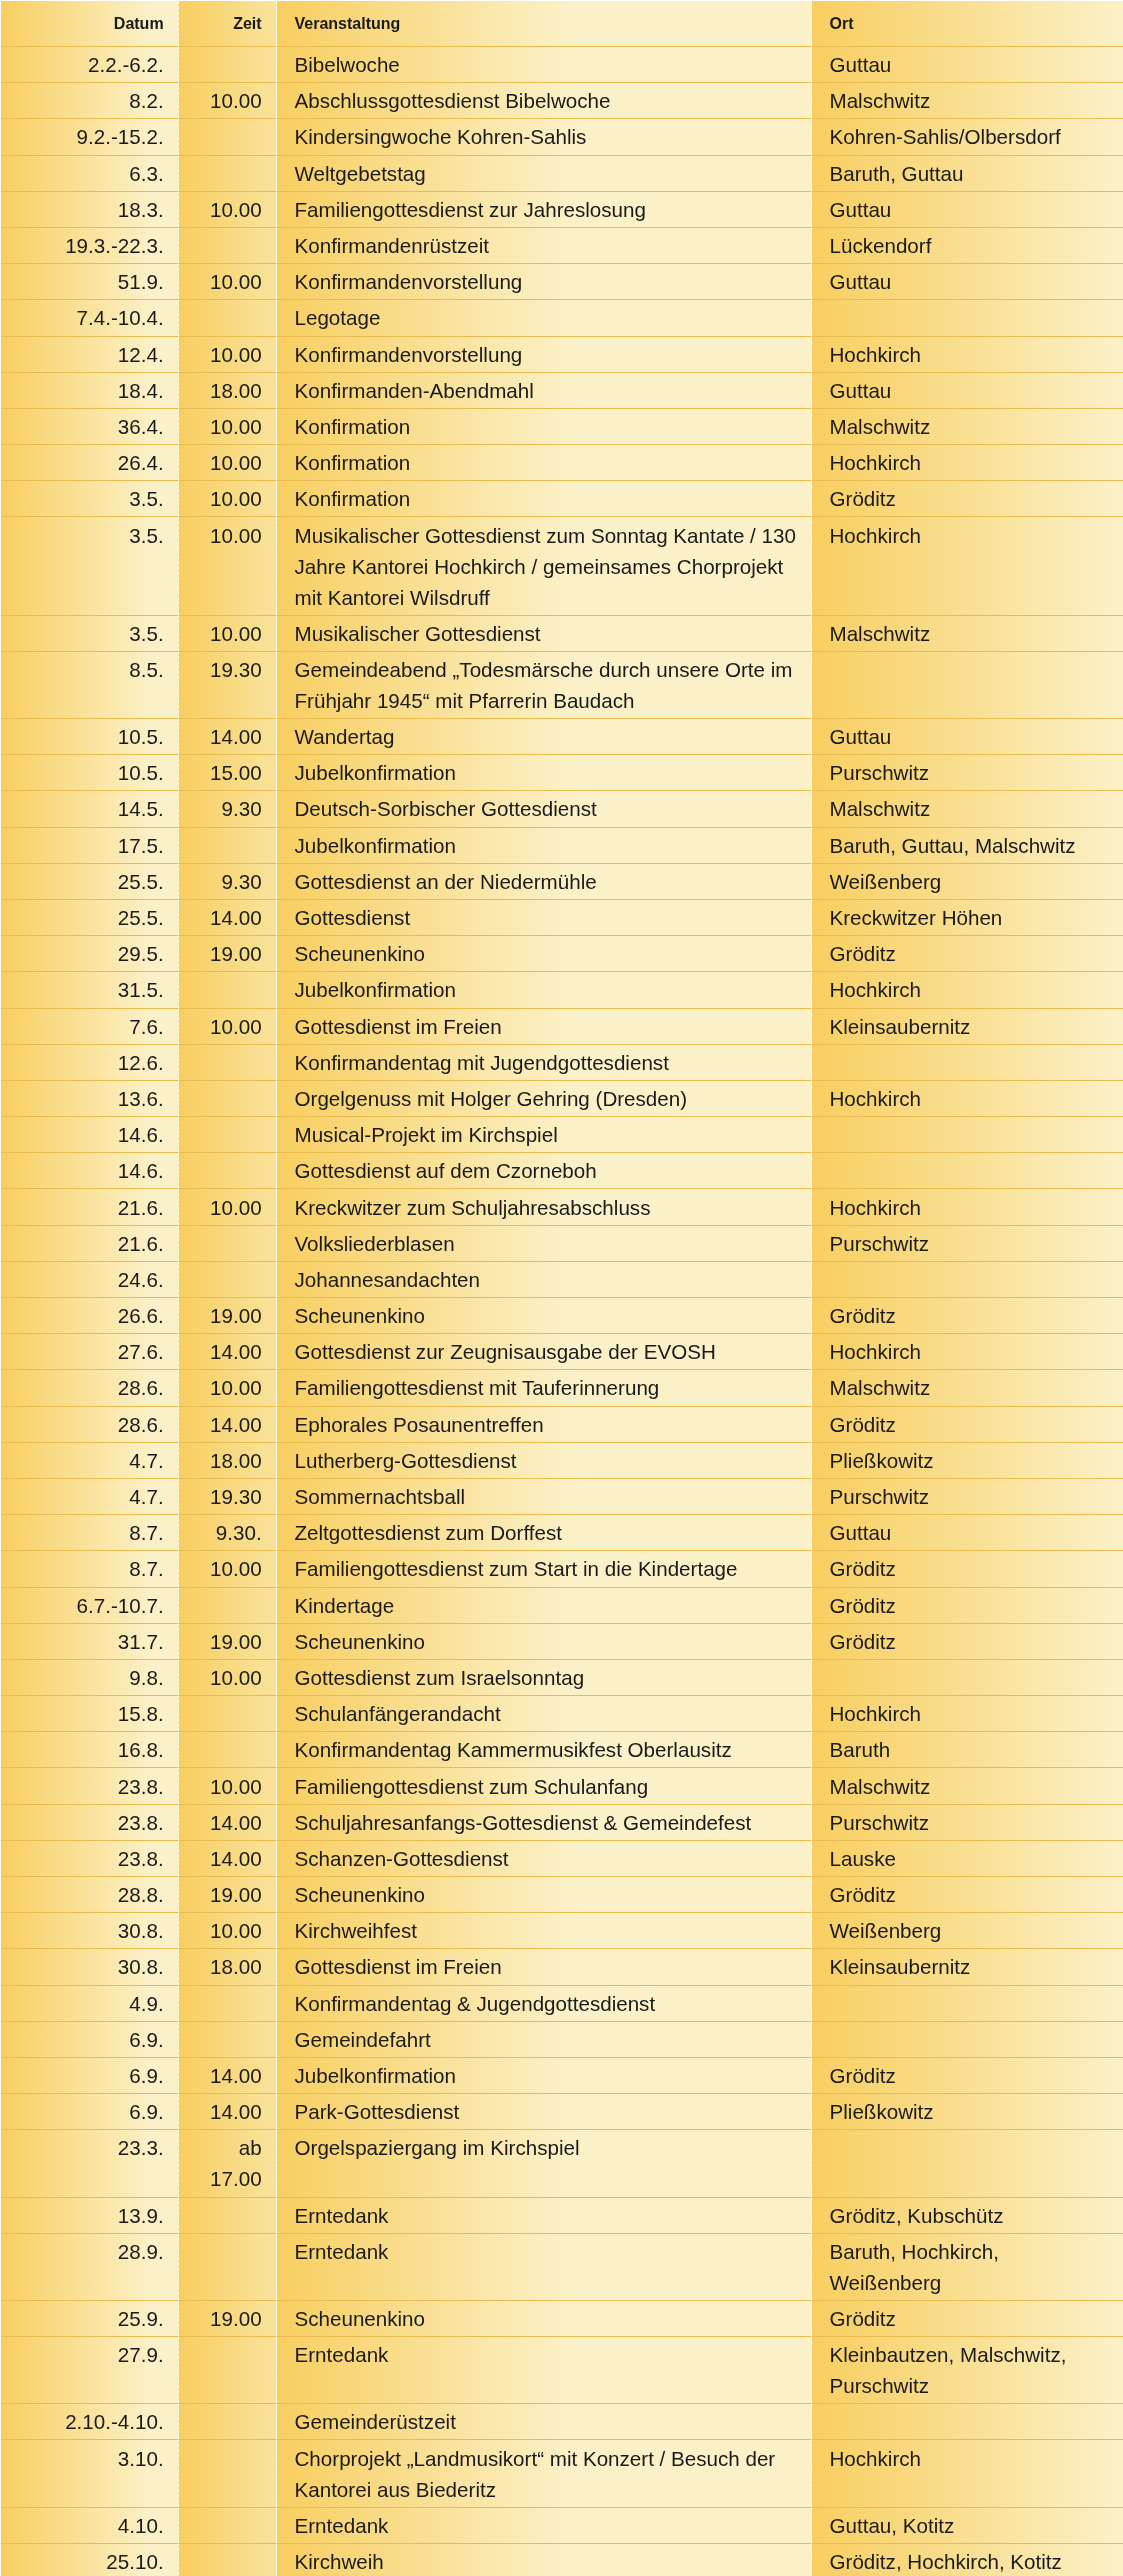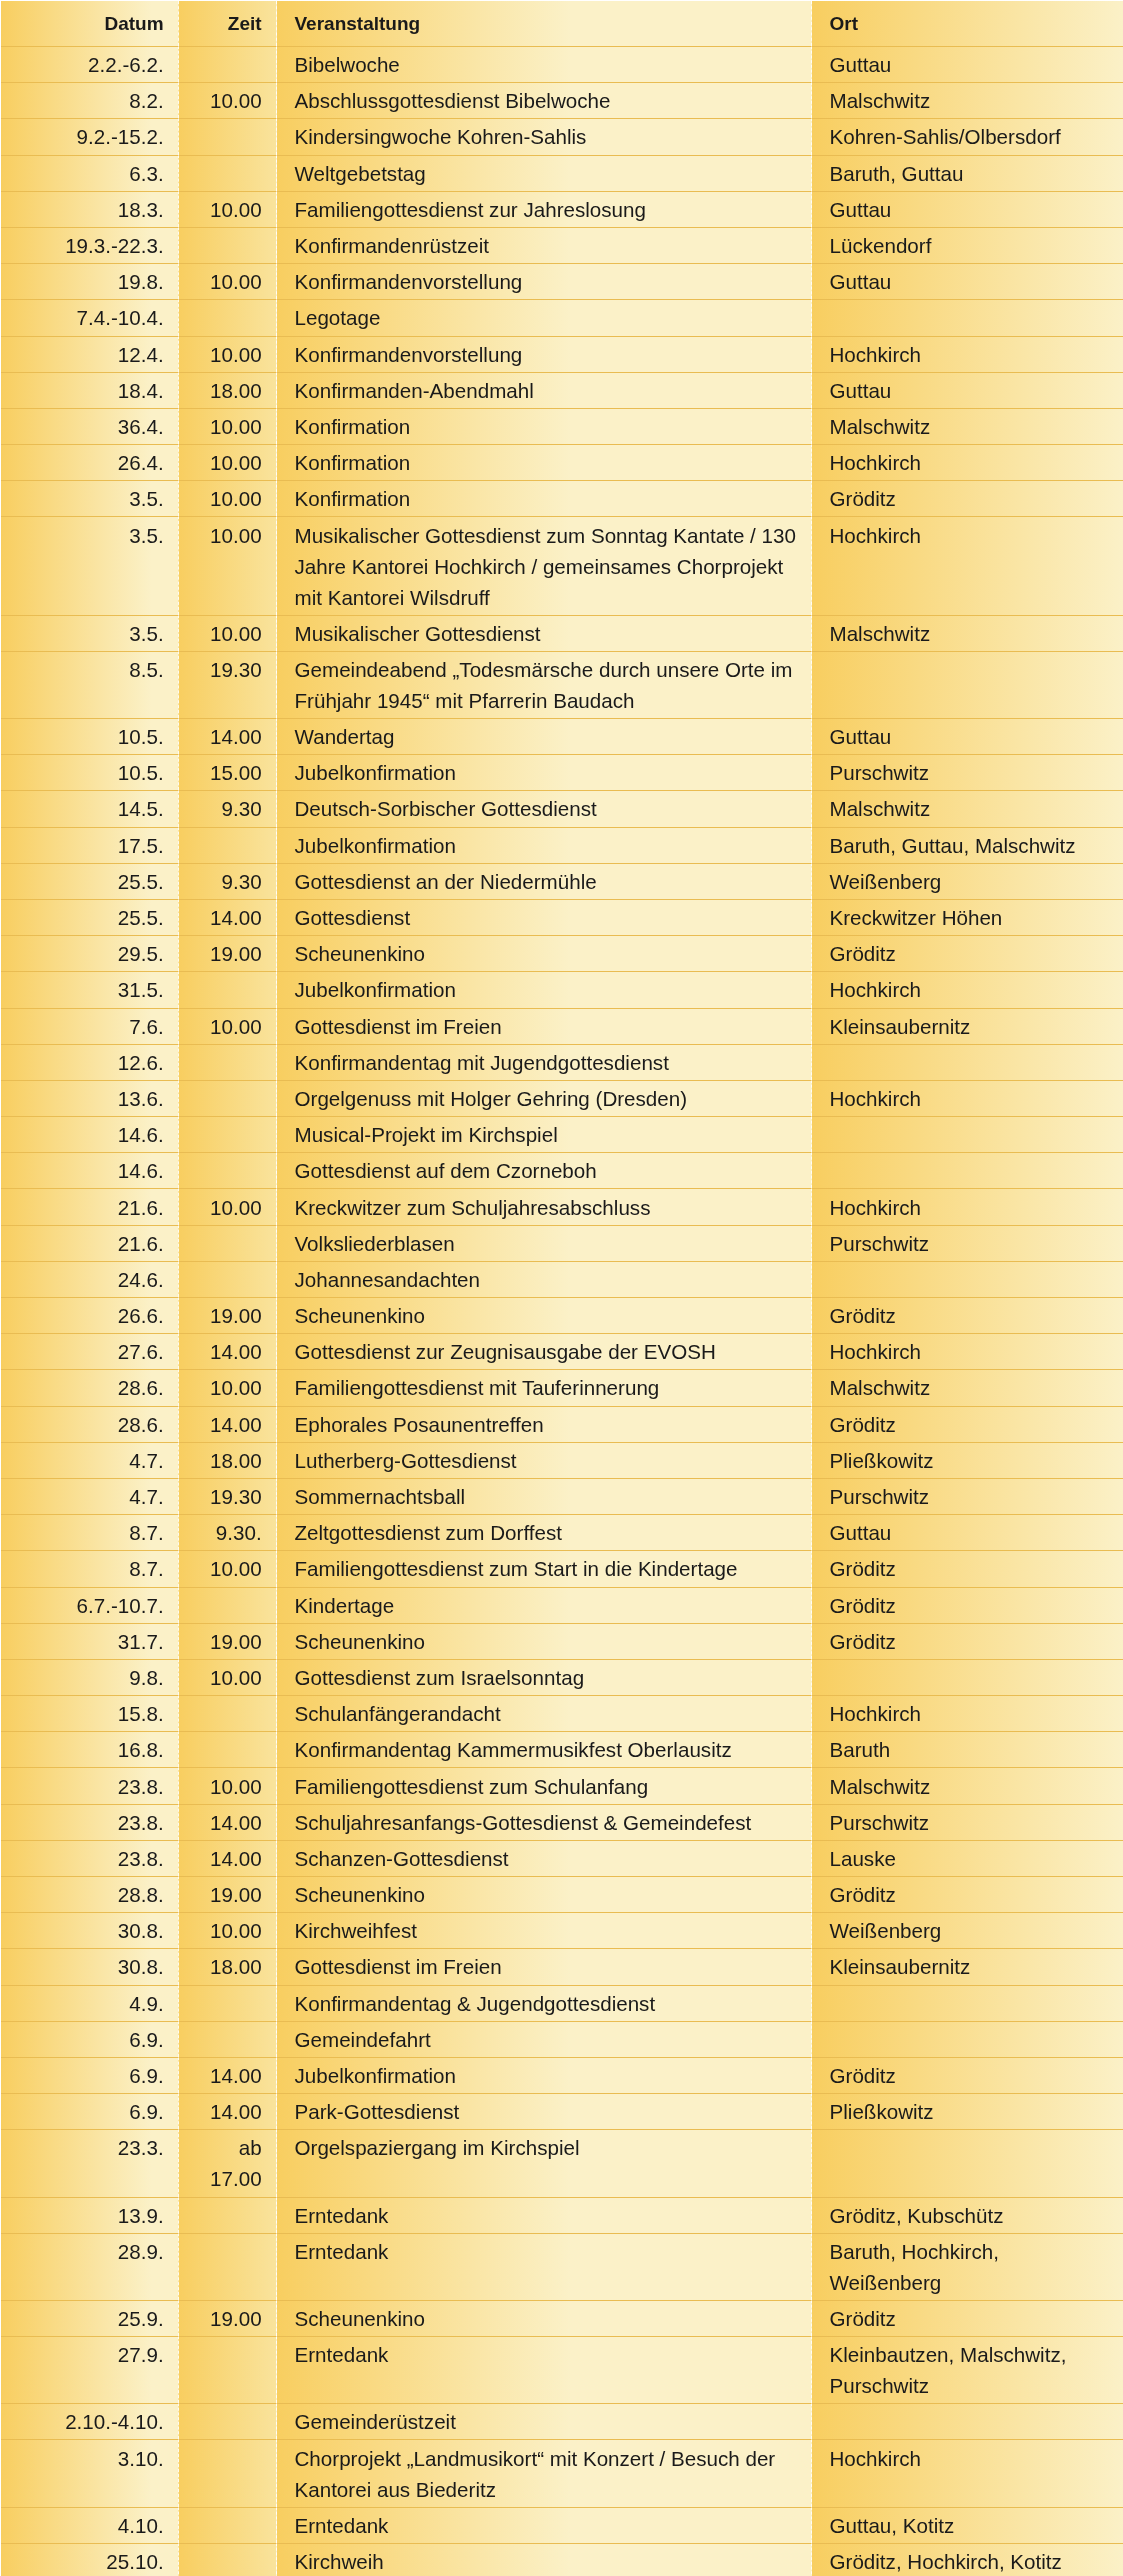--- a/index.html
+++ b/index.html
@@ -37,21 +37,21 @@
   th,td{
     box-sizing:border-box;
     font-size:20.6px;
     line-height:31px;
     padding:2.1px 14.4px;
     vertical-align:top;
     word-wrap:break-word;
   }
   th{
     font-weight:bold;
-    font-size:19px;
+    font-size:16px;
     height:45px;
     vertical-align:middle;
     padding-top:4.1px;
     padding-bottom:4.1px;
   }
   td{height:35px;}
   tbody td{border-top:1.5px solid var(--row_line);}
   th:not(:first-child), td:not(:first-child){
     border-left:1.5px dashed rgba(255,255,255,0.85);
   }
@@ -113,21 +113,21 @@
         <td class="align-l bg-ver">Familiengottesdienst zur Jahreslosung</td>
         <td class="align-l bg-ort">Guttau</td>
       </tr>
         <tr>
         <td class="align-r bg-datum">19.3.-22.3.</td>
         <td class="align-r bg-zeit"></td>
         <td class="align-l bg-ver">Konfirmandenrüstzeit</td>
         <td class="align-l bg-ort">Lückendorf</td>
       </tr>
         <tr>
-        <td class="align-r bg-datum">19.8.</td>
+        <td class="align-r bg-datum">51.9.</td>
         <td class="align-r bg-zeit">10.00</td>
         <td class="align-l bg-ver">Konfirmandenvorstellung</td>
         <td class="align-l bg-ort">Guttau</td>
       </tr>
         <tr>
         <td class="align-r bg-datum">7.4.-10.4.</td>
         <td class="align-r bg-zeit"></td>
         <td class="align-l bg-ver">Legotage</td>
         <td class="align-l bg-ort"></td>
       </tr>

